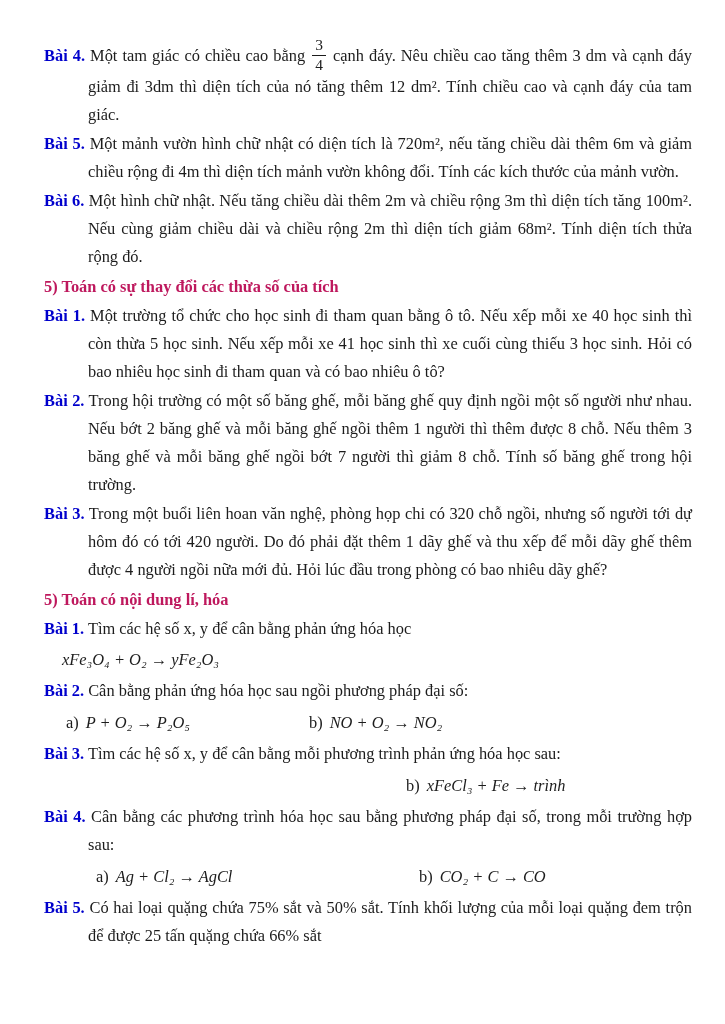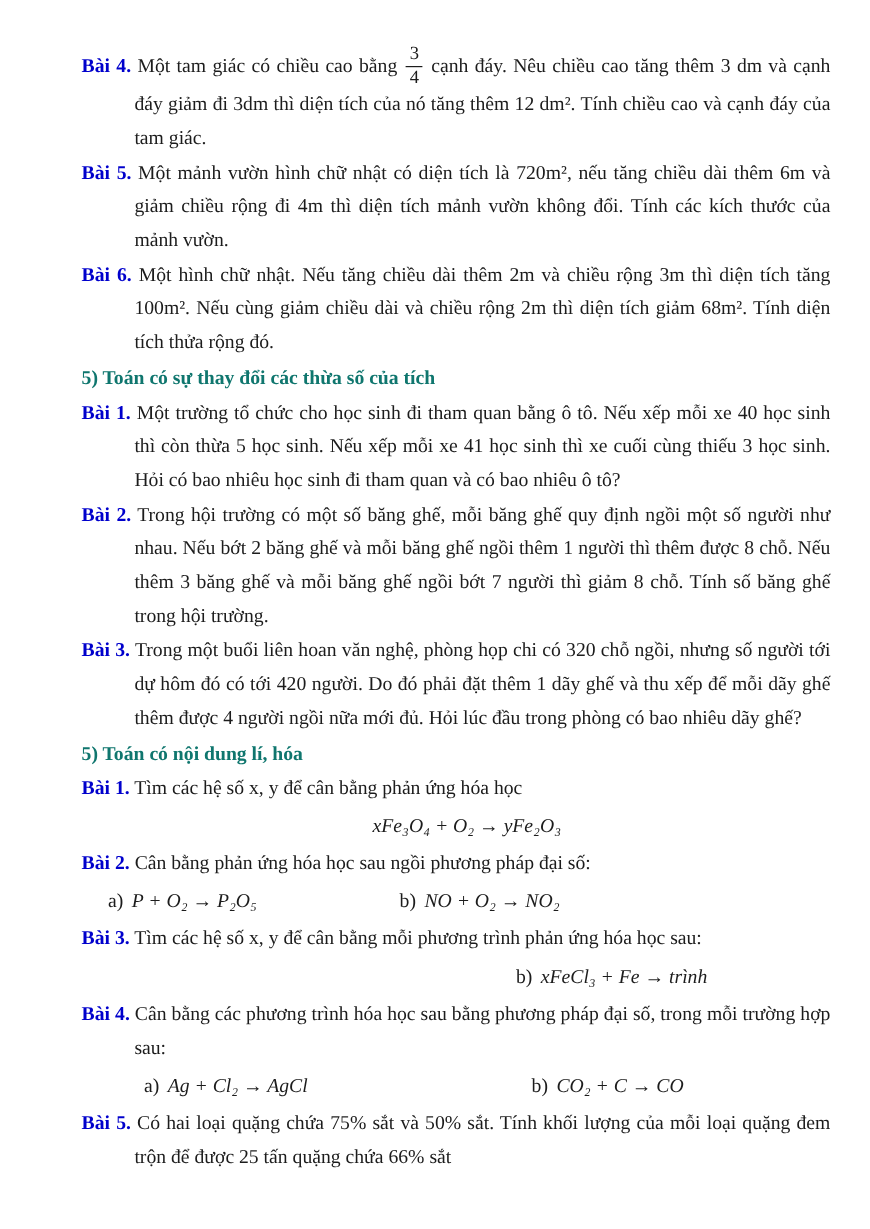--- a/index.html
+++ b/index.html
@@ -12,35 +12,35 @@
     height: 1024px;
     font-family: "Liberation Serif", serif;
     font-size: 16.4px;
     color: #1c1c1c;
     overflow: hidden;
   }
   .page {
     box-sizing: border-box;
     width: 725px;
     height: 1024px;
-    padding: 36px 33px 0 68px;
+    padding: 36px 33px 0 44px;
   }
   .prob {
     text-align: justify;
     padding-left: 44px;
     text-indent: -44px;
     line-height: 28px;
     margin: 1px 0;
   }
   .plabel {
     color: #0000cc;
     font-weight: bold;
   }
   .sec-heading {
-    color: #0f766e;
+    color: #be185d;
     font-weight: bold;
     line-height: 28px;
     margin: 2px 0 1px 0;
   }
   .frac {
     display: inline-block;
     vertical-align: -0.55em;
     text-align: center;
     line-height: 1.08;
     text-indent: 0;
@@ -53,21 +53,21 @@
     padding: 0 3px 1px 3px;
   }
   .frac .fden {
     display: block;
     padding-top: 1px;
   }
   .chem {
     font-style: italic;
   }
   .eq-center {
-    text-align: center;
+    text-align: left;
     line-height: 30px;
     margin: 2px 0;
     padding-left: 18px;
   }
   .ab-row {
     position: relative;
     height: 33px;
     line-height: 33px;
     margin: 1px 0;
   }

